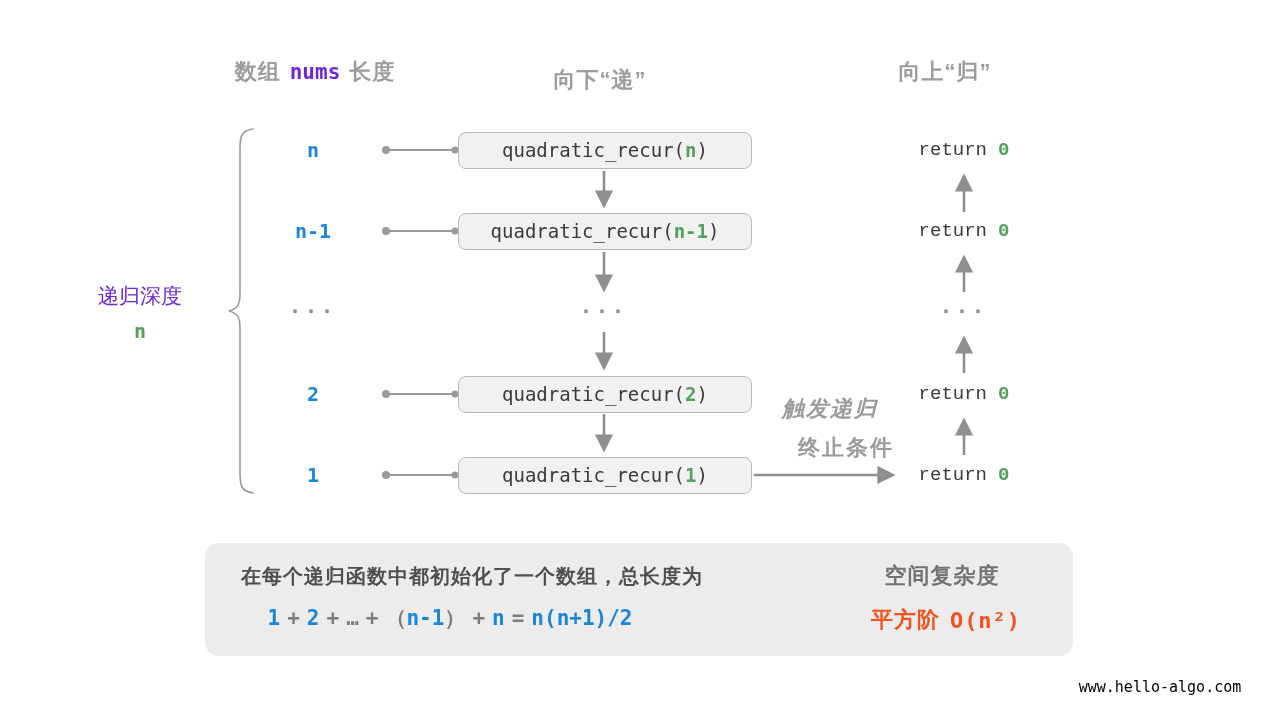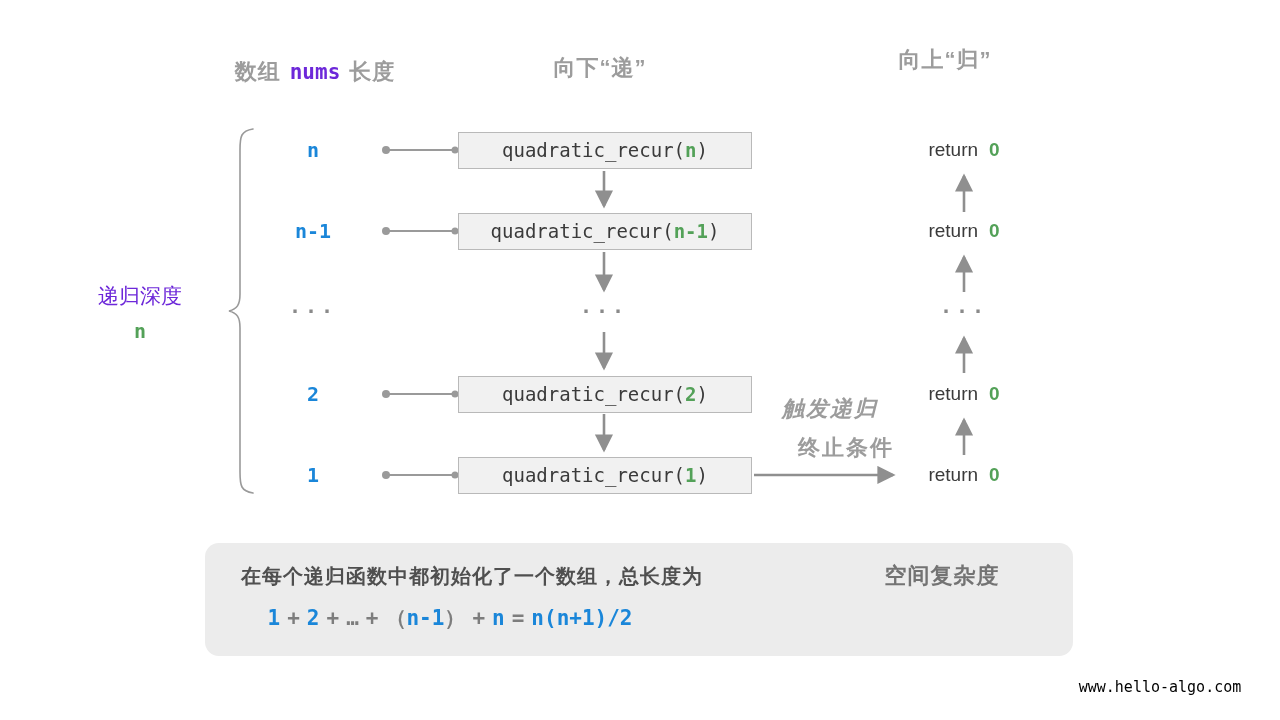--- a/index.html
+++ b/index.html
@@ -18,28 +18,28 @@
   .row-label{font-family:"DejaVu Sans Mono","Liberation Mono",monospace;
              font-weight:bold;font-size:20px;color:#1A86D9;}
   .dots{font-family:"DejaVu Sans Mono","Liberation Mono",monospace;
         font-weight:bold;font-size:20px;color:#8A8A8A;letter-spacing:4px;}
 
   .depth-label{font-size:21px;color:#6d28d9;}
   .depth-n{font-family:"DejaVu Sans Mono","Liberation Mono",monospace;
            font-weight:bold;font-size:20px;color:#53A158;}
 
   .call-box{position:absolute;left:458px;width:294px;height:37px;box-sizing:border-box;
-            background:#F1F1F1;border:1.5px solid #B9B9B9;border-radius:0;
+            background:#F1F1F1;border:1.5px solid #B9B9B9;border-radius:8px;
             display:flex;align-items:center;justify-content:center;
             font-family:"DejaVu Sans Mono","Liberation Mono",monospace;
             font-size:19px;color:#3A3A3A;}
   .call-box .arg{color:#53A158;font-weight:bold;}
 
   .ret{display:flex;align-items:center;gap:11px;
-       font-family:Liberation Sans, sans-serif;
+       font-family:Liberation Mono, monospace;
        font-size:19px;color:#3A3A3A;}
   .ret .val{color:#53A158;font-weight:bold;}
 
   .annot{font-weight:bold;font-size:22px;color:#9C9C9C;letter-spacing:2px;}
 
   .panel{position:absolute;left:205px;top:543px;width:868px;height:113px;
          background:#ECECEC;border-radius:14px;}
   .sum-line1{font-weight:bold;font-size:20px;color:#4F4F4F;letter-spacing:1px;}
   .formula{display:flex;align-items:center;gap:7px;
            font-family:"DejaVu Sans Mono","Liberation Mono",monospace;
@@ -102,22 +102,22 @@
     <line x1="754" y1="475" x2="893" y2="475" stroke="#8F8F8F" stroke-width="2.6" marker-end="url(#ah)"></line>
 
     <polygon points="798,592 821,592 821,585 844,601 821,617 821,610 798,610" fill="#C9C9C9"></polygon>
   </svg>
 
   <div class="ac hdr-group" style="left:315px;top:72px;">
     <span class="hdr">数组</span>
     <span class="code blue" style="font-weight:bold;font-size:21px;">nums</span>
     <span class="hdr">长度</span>
   </div>
-  <div class="ac hdr" style="left:600px;top:68px;text-align:center;">向下“递”</div>
-  <div class="ac hdr" style="left:945px;top:60px;">向上“归”</div>
+  <div class="ac hdr" style="left:600px;top:80px;text-align:center;">向下“递”</div>
+  <div class="ac hdr" style="left:945px;top:72px;">向上“归”</div>
 
   <div class="ac depth-label" style="left:140px;top:296px;">递归深度</div>
   <div class="ac depth-n" style="left:140px;top:331px;">n</div>
 
   <div class="ac row-label" style="left:313px;top:150px;">n</div>
   <div class="ac row-label" style="left:313px;top:231px;">n-1</div>
   <div class="ac dots" style="left:313px;top:306px;">...</div>
   <div class="ac row-label" style="left:313px;top:394px;">2</div>
   <div class="ac row-label" style="left:313px;top:475px;">1</div>
 
@@ -175,16 +175,20 @@
     <span class="f-gray">+</span>
     <span class="f-gray" style="margin-right:-7px;">（</span>
     <span class="f-blue">n-1</span>
     <span class="f-gray" style="margin-left:-7px;">）</span>
     <span class="f-gray">+</span>
     <span class="f-blue">n</span>
     <span class="f-gray">=</span>
     <span class="f-blue">n(n+1)/2</span>
   </div>
   <div class="ac result-title" style="left:942px;top:576px;">空间复杂度</div>
+  <div class="ac result-value" style="left:946px;top:620px;">
+    <span>平方阶</span>
+    <span class="bigo">O(n²)</span>
+  </div>
 
   <div class="ac watermark" style="left:1160px;top:687px;">www.hello-algo.com</div>
 
 </div>
 
 </body></html>

